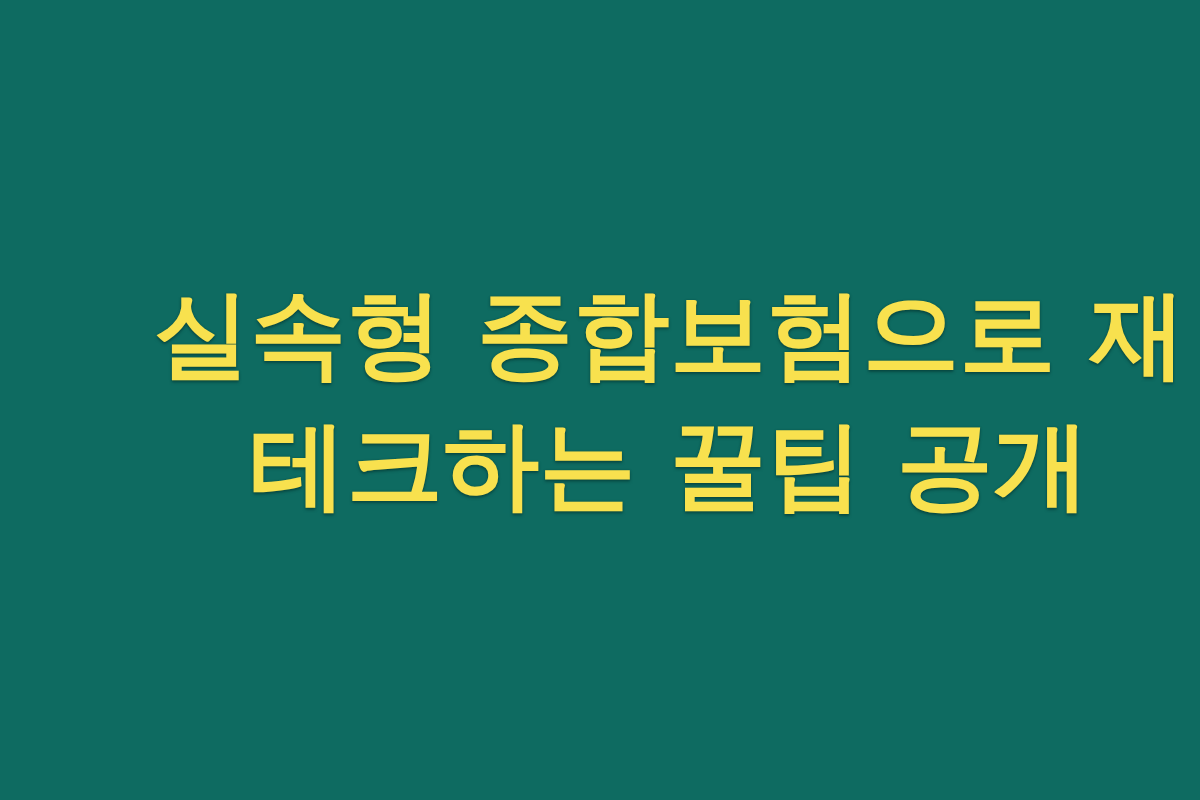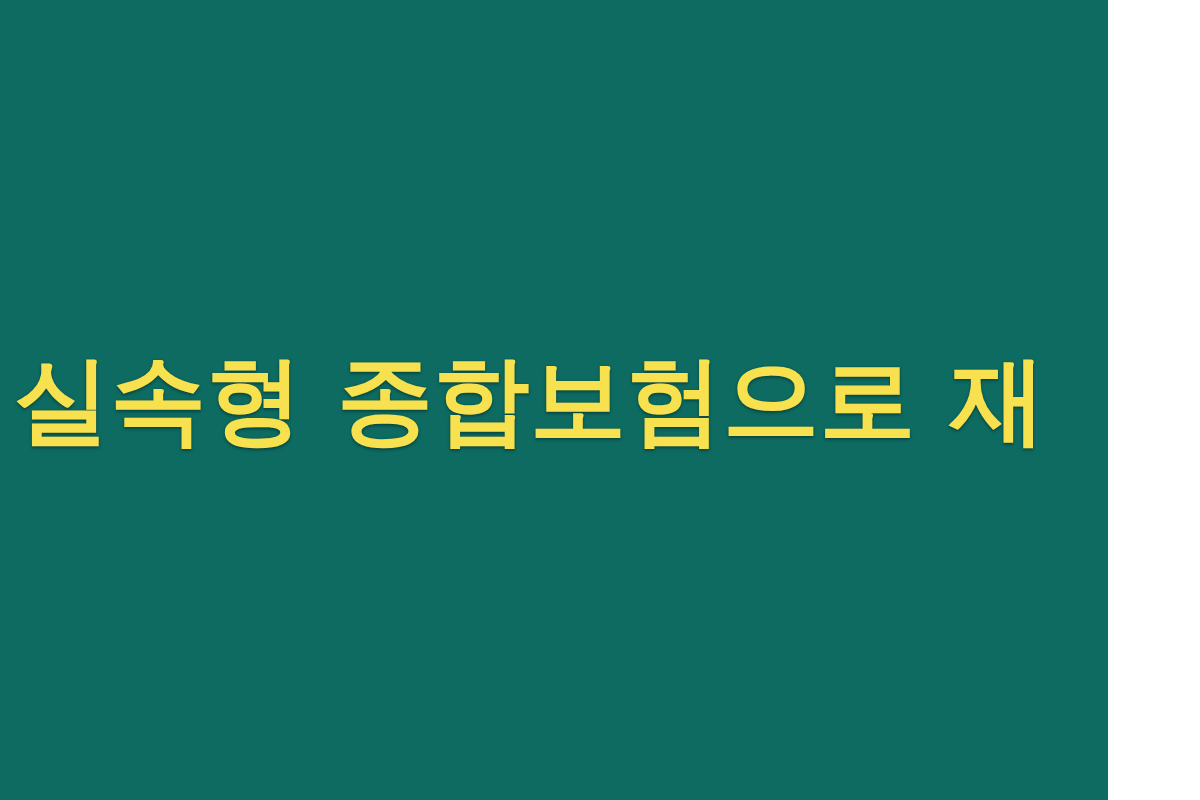--- a/index.html
+++ b/index.html
@@ -10,26 +10,26 @@
 
   body {
     width: 1200px;
     height: 800px;
     overflow: hidden;
     font-family: "DejaVu Sans", "Liberation Sans", sans-serif;
   }
 
   #banner {
     position: relative;
-    width: 1108px;
+    width: 1200px;
     height: 800px;
     box-sizing: border-box;
     display: flex;
     align-items: center;
-    justify-content: flex-start;
+    justify-content: flex-end;
     background-color: #0E6B61;
   }
 
   #headline {
     display: block;
     width: 1060px;
     margin: 0;
     padding: 0;
     text-align: center;
     font-family: "DejaVu Sans", "Liberation Sans", sans-serif;
@@ -51,15 +51,16 @@
     white-space: nowrap;
   }
 </style>
 </head>
 <body>
 
 <div id="banner" style="background-color: rgb(14, 107, 97);">
 
   <h1 id="headline" style="color: rgb(248, 225, 78);">
     <span class="hl-line">실속형 종합보험으로 재</span>
+    <span class="hl-line">테크하는 꿀팁 공개</span>
   </h1>
 
 </div>
 
 </body></html>

